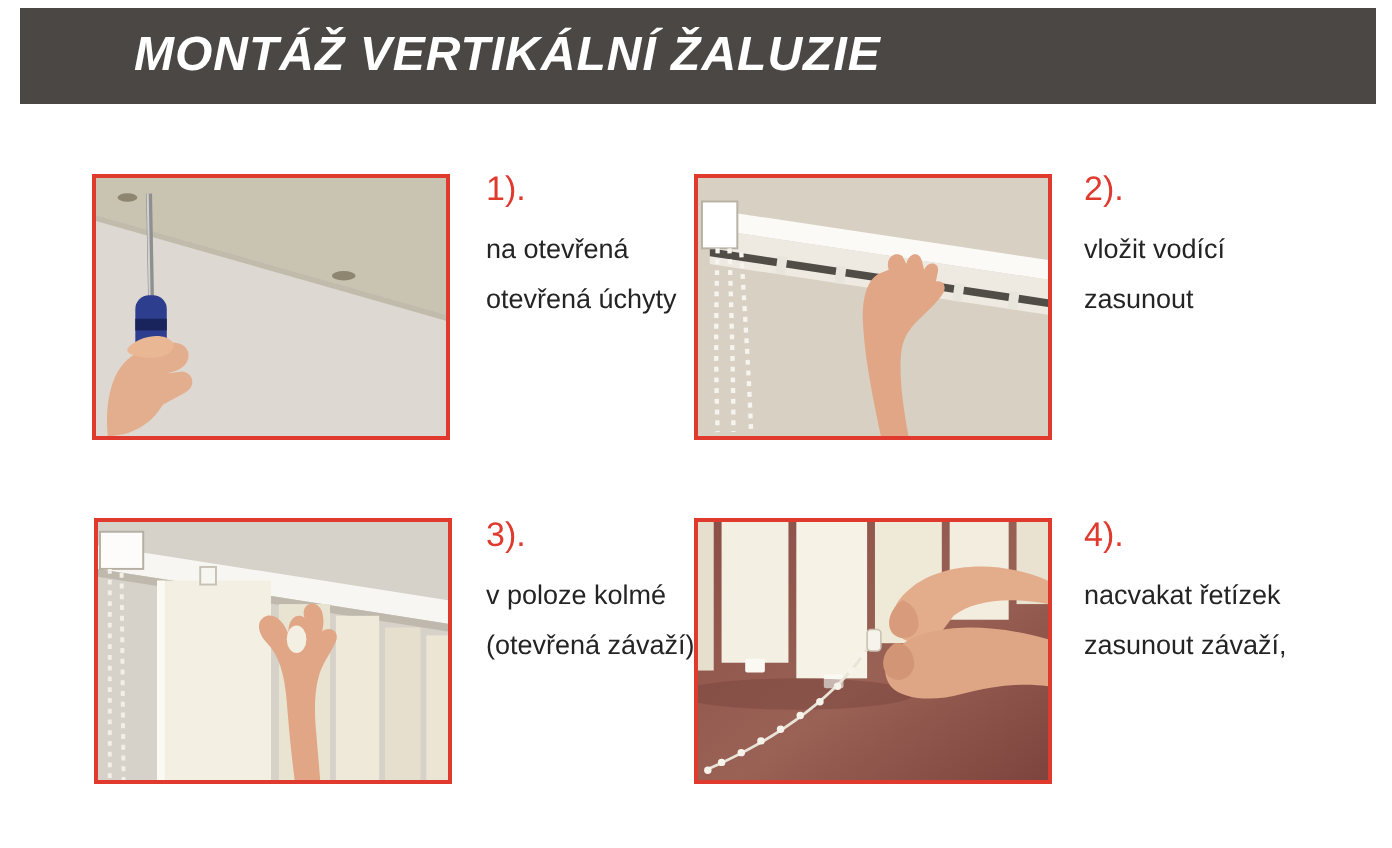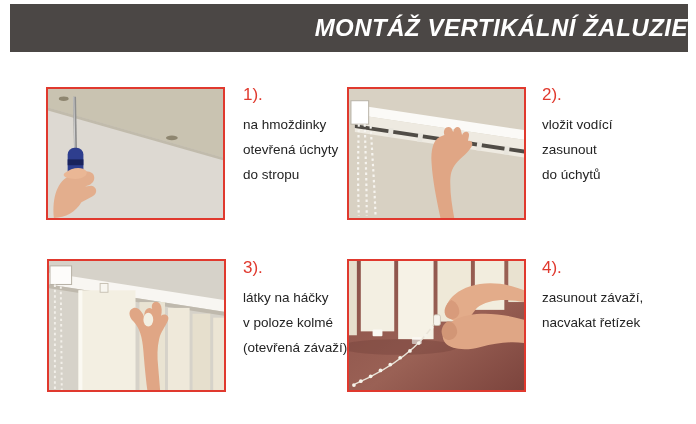--- a/index.html
+++ b/index.html
@@ -7,21 +7,21 @@
   body {
     width:696px; height:424px; position:relative; overflow:hidden;
     font-family:"Liberation Sans", sans-serif;
   }
   .page { position:absolute; inset:0; background:#fff; }
 
   
   .titlebar {
     position:absolute; left:10px; top:4px; width:678px; height:48px;
     background:var(--header-bg,#4b4745);
-    display:flex; align-items:center;justify-content:flex-end;
+    display:flex; align-items:center;
   }
   .titlebar h1 {
     color:#ffffff; font-style:italic; font-weight:bold;
     font-size:24px; letter-spacing:0.5px; padding-left:57px; white-space:nowrap;
   }
 
   
   .step { position:absolute; inset:0; }
   .photo {
     position:absolute; width:179px; height:133px;
@@ -74,23 +74,22 @@
           <rect x="20" y="88" width="16" height="5" fill="#19235c"></rect>
         </g>
         <g>
           <path d="M6,132 C4,110 10,94 22,89 L30,86 C40,82 48,85 47,92 C46,97 41,99 36,100 L44,99 C50,100 51,107 45,110 L34,116 C28,126 18,132 6,132 Z" fill="#e3ae8d"></path>
           <path d="M17,86 C24,80 35,79 39,84 C41,88 36,92 28,92 C21,92 13,90 17,86 Z" fill="#eab795"></path>
         </g>
       </svg>
     </figure>
     <div class="caption c1">
       <div class="num">1).</div>
-      <div class="line">na hmoždinky</div>
+      <div class="line">na otevřená</div>
       <div class="line">otevřená úchyty</div>
-      <div class="line">do stropu</div>
     </div>
   </section>
 
   <section class="step">
     <figure class="photo p2">
       <svg viewBox="0 0 178 132" preserveAspectRatio="none">
         <rect width="178" height="132" fill="#d8d1c3"></rect>
         <g>
           <polygon points="6,16 178,42 178,52 6,26" fill="#fbfaf7"></polygon>
           <polygon points="6,26 178,52 178,70 6,44" fill="#eeeae1"></polygon>
@@ -109,21 +108,20 @@
         </g>
         <g>
           <path d="M93,132 C88,108 85,92 84,76 C83,62 86,52 92,49 L97,47 C95,41 100,37 104,40 L106,44 C107,38 113,37 114,43 L115,47 C117,42 123,43 122,48 L121,53 C125,52 127,56 124,60 C119,67 113,71 109,76 C104,82 103,88 103,96 C103,109 105,120 107,132 Z" fill="#e0a685"></path>
         </g>
       </svg>
     </figure>
     <div class="caption c2">
       <div class="num">2).</div>
       <div class="line">vložit vodící</div>
       <div class="line">zasunout</div>
-      <div class="line">do úchytů</div>
     </div>
   </section>
 
   <section class="step">
     <figure class="photo p3">
       <svg viewBox="0 0 178 132" preserveAspectRatio="none">
         <rect width="178" height="132" fill="#d6d2c9"></rect>
         <g>
           <polygon points="0,12 178,40 178,52 0,24" fill="#f8f6f2"></polygon>
           <polygon points="0,24 178,52 178,56 0,28" fill="#bfb9ad"></polygon>
@@ -143,21 +141,20 @@
           <rect x="167" y="58" width="11" height="74" fill="#ece5d4"></rect>
         </g>
         <g>
           <path d="M100,132 C98,116 97,104 96,92 C95,78 92,68 86,62 C81,57 80,50 86,48 C91,47 95,52 97,58 C96,50 101,46 105,49 C103,43 109,39 113,44 C115,47 115,52 114,56 C118,53 123,56 121,61 C118,68 114,72 112,80 C110,88 110,98 111,108 L113,132 Z" fill="#e0a685"></path>
           <ellipse cx="101" cy="60" rx="5" ry="7" fill="#f3efe2"></ellipse>
         </g>
       </svg>
     </figure>
     <div class="caption c3">
       <div class="num">3).</div>
-      <div class="line">látky na háčky</div>
       <div class="line">v poloze kolmé</div>
       <div class="line">(otevřená závaží)</div>
     </div>
   </section>
 
   <section class="step">
     <figure class="photo p4">
       <svg viewBox="0 0 178 132" preserveAspectRatio="none">
         <defs>
           <linearGradient id="carpetGrad" x1="0" y1="0" x2="1" y2="1">
@@ -195,18 +192,18 @@
           <path d="M178,30 C150,18 122,22 108,34 C98,42 96,52 102,58 C108,64 118,63 124,56 L130,48 C140,40 158,38 178,42 Z" fill="#e3ac8a"></path>
           <path d="M104,40 C98,44 95,52 99,57 C103,61 110,60 112,54 C113,49 110,42 104,40 Z" fill="#d89b7b"></path>
           <path d="M178,60 C150,52 124,52 108,60 C96,66 92,76 98,84 C104,91 120,92 134,88 C150,84 164,82 178,84 Z" fill="#dfa685"></path>
           <path d="M100,62 C94,66 92,74 97,79 C102,83 109,80 110,73 C110,67 106,61 100,62 Z" fill="#d29676"></path>
         </g>
         <rect x="86" y="55" width="7" height="11" rx="2" fill="#f6f3ec" stroke="#c9c2b2" stroke-width="0.8"></rect>
       </svg>
     </figure>
     <div class="caption c4">
       <div class="num">4).</div>
+      <div class="line">nacvakat řetízek</div>
       <div class="line">zasunout závaží,</div>
-      <div class="line">nacvakat řetízek</div>
     </div>
   </section>
 
 </div>
 
 </body></html>

